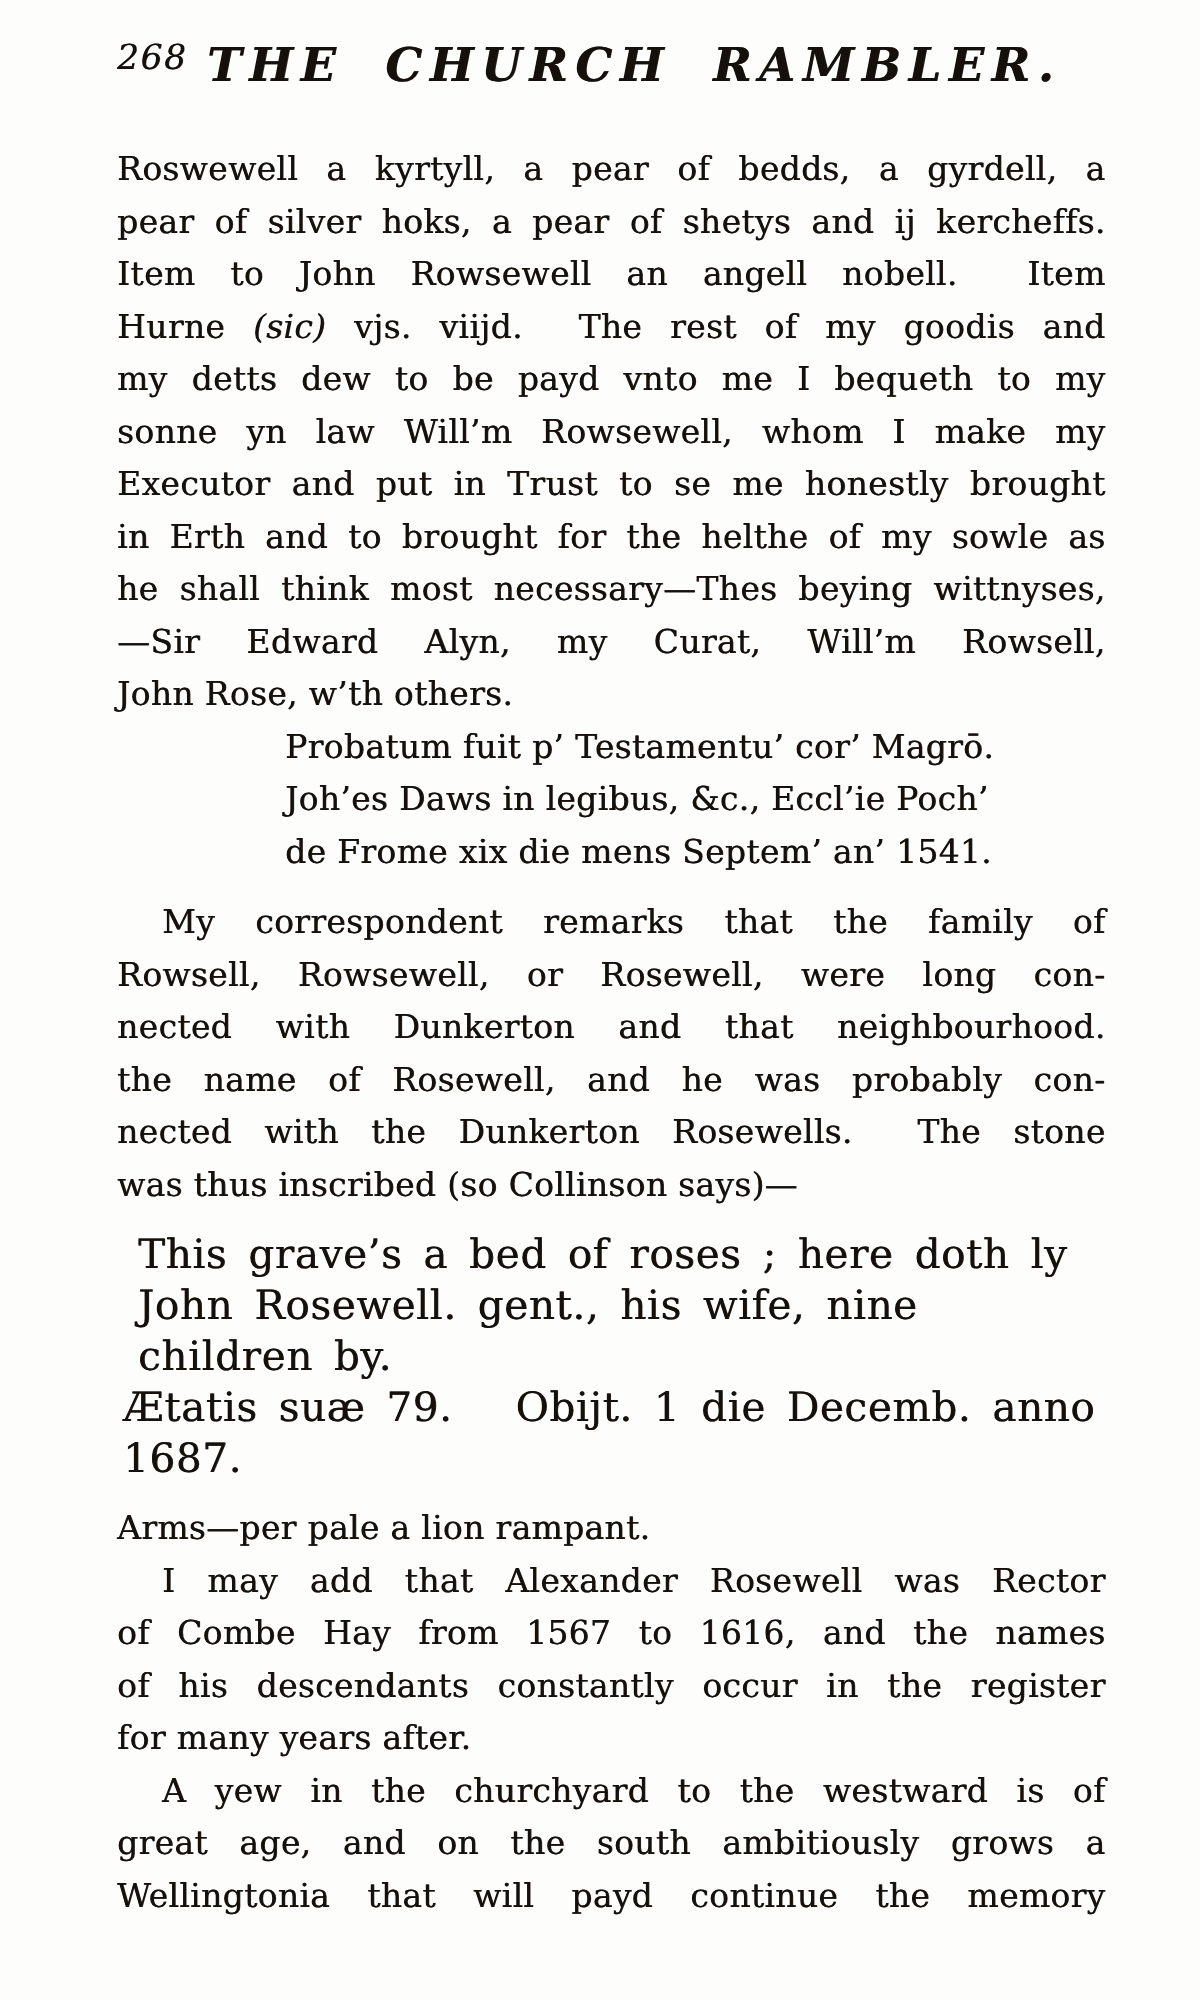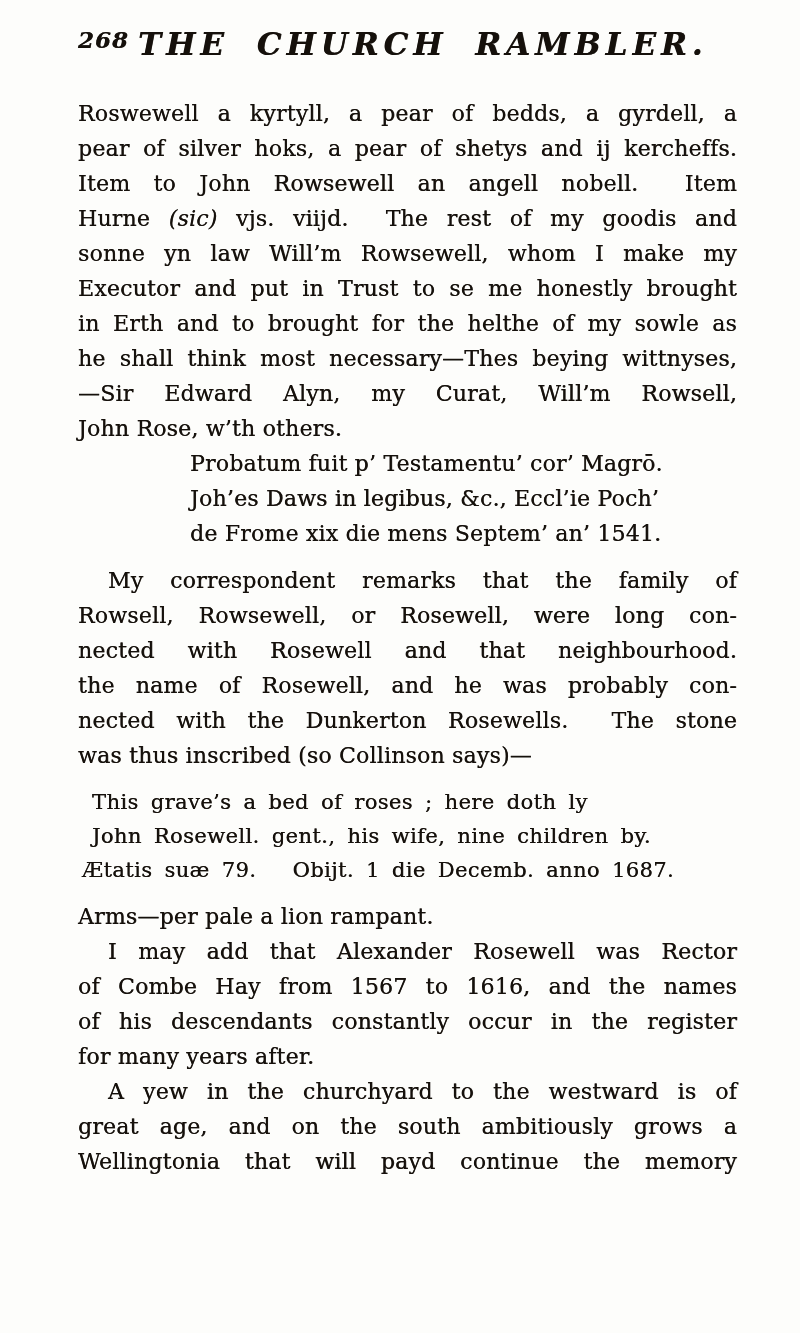--- a/index.html
+++ b/index.html
@@ -17,21 +17,21 @@
     text-shadow: 0.35px 0.25px 0 rgba(21,16,11,0.85);
   }
   
   .page-header {
     position: relative;
     height: 32px;
     margin-bottom: 38px;
   }
   .page-number {
     position: absolute; left: 0; top: 0;
-    font-style: italic; font-weight: bold;
+    font-style: italic; font-weight: normal;
     font-size: 23px; letter-spacing: 1px;
   }
   .running-title {
     position: absolute; left: 60px; right: 100px; top: 0;
     text-align: center;
     font-style: italic; font-weight: bold;
     font-size: 31px;
     letter-spacing: 5px; word-spacing: 12px;
     white-space: nowrap;
   }
@@ -44,21 +44,21 @@
   .line { text-align: left; }
   .line.justify {
     text-align: justify;
     text-align-last: justify;
   }
   .line.indent { padding-left: 30px; }
   .block.gap-top { margin-top: 12px; }
   .block.citation { margin-left: 112px; }
   .block.inscription {
     margin-left: 14px;
-    font-size: 21px;
+    font-size: 27px;
     line-height: 34px;
     word-spacing: 5px;
     letter-spacing: 0.4px;
   }
   .block.inscription .line:nth-child(3) { margin-left: -10px; }
   i { font-style: italic; }
 </style>
 </head>
 <body style="background: rgb(253, 253, 251); color: rgb(21, 16, 11);">
 
@@ -66,36 +66,37 @@
   <div class="page-header">
     <span class="page-number">268</span>
     <span class="running-title">THE CHURCH RAMBLER.</span>
   </div>
   <div class="page-body">
       <div class="block body-paragraph">
         <div class="line justify">Roswewell a kyrtyll, a pear of bedds, a gyrdell, a</div>
         <div class="line justify">pear of silver hoks, a pear of shetys and ij kercheffs.</div>
         <div class="line justify">Item to John Rowsewell an angell nobell.&nbsp; Item</div>
         <div class="line justify"><span>Hurne </span><i>(sic)</i><span> vjs. viijd.&nbsp; The rest of my goodis and</span></div>
+        <div class="line justify">my detts dew to be payd vnto me I bequeth to my</div>
         <div class="line justify">sonne yn law Will’m Rowsewell, whom I make my</div>
         <div class="line justify">Executor and put in Trust to se me honestly brought</div>
         <div class="line justify">in Erth and to brought for the helthe of my sowle as</div>
         <div class="line justify">he shall think most necessary—Thes beying wittnyses,</div>
         <div class="line justify">—Sir Edward Alyn, my Curat, Will’m Rowsell,</div>
         <div class="line">John Rose, w’th others.</div>
       </div>
       <div class="block citation">
         <div class="line">Probatum fuit p’ Testamentu’ cor’ Magrō.</div>
         <div class="line">Joh’es Daws in legibus, &amp;c., Eccl’ie Poch’</div>
         <div class="line">de Frome xix die mens Septem’ an’ 1541.</div>
       </div>
       <div class="block body-paragraph gap-top">
         <div class="line justify indent">My correspondent remarks that the family of</div>
         <div class="line justify">Rowsell, Rowsewell, or Rosewell, were long con-</div>
-        <div class="line justify">nected with Rosewell and that neighbourhood.</div>
+        <div class="line justify">nected with Dunkerton and that neighbourhood.</div>
         <div class="line justify">the name of Rosewell, and he was probably con-</div>
         <div class="line justify">nected with the Dunkerton Rosewells.&nbsp; The stone</div>
         <div class="line">was thus inscribed (so Collinson says)—</div>
       </div>
       <div class="block inscription gap-top">
         <div class="line">This grave’s a bed of roses ; here doth ly</div>
         <div class="line">John Rosewell. gent., his wife, nine children by.</div>
         <div class="line">Ætatis suæ 79.&nbsp;&nbsp; Obijt. 1 die Decemb. anno 1687.</div>
       </div>
       <div class="block body-paragraph gap-top">

